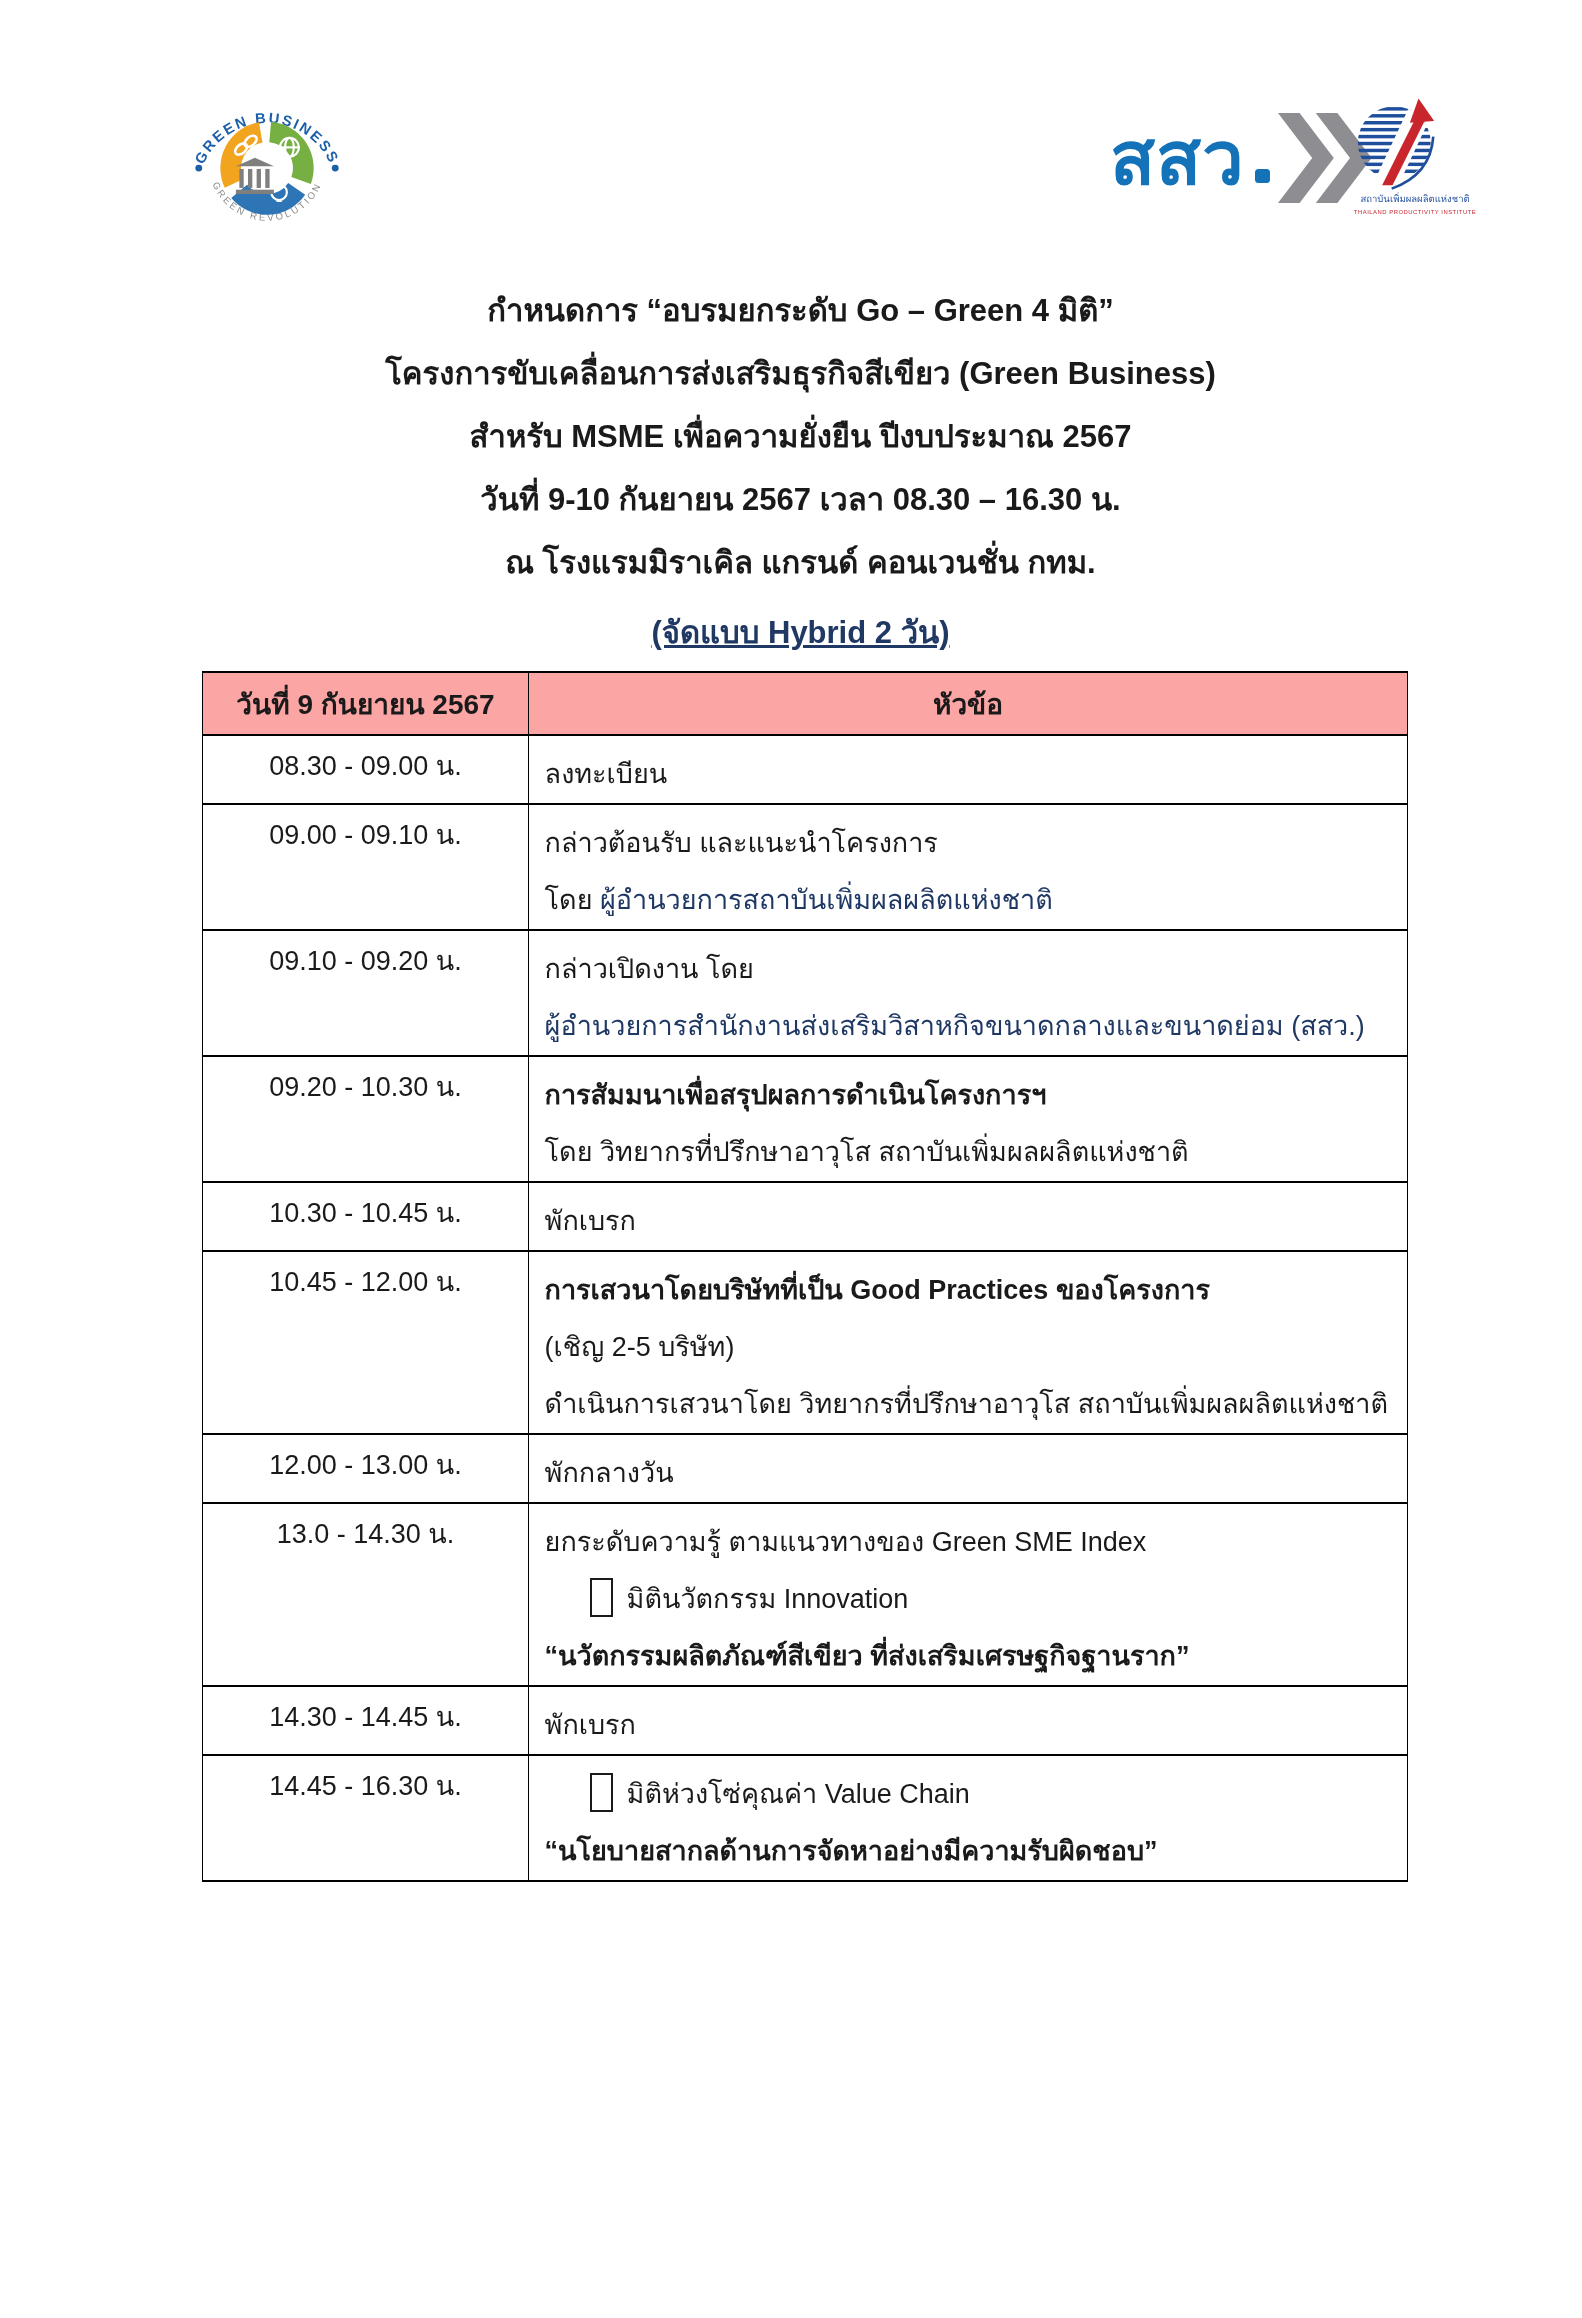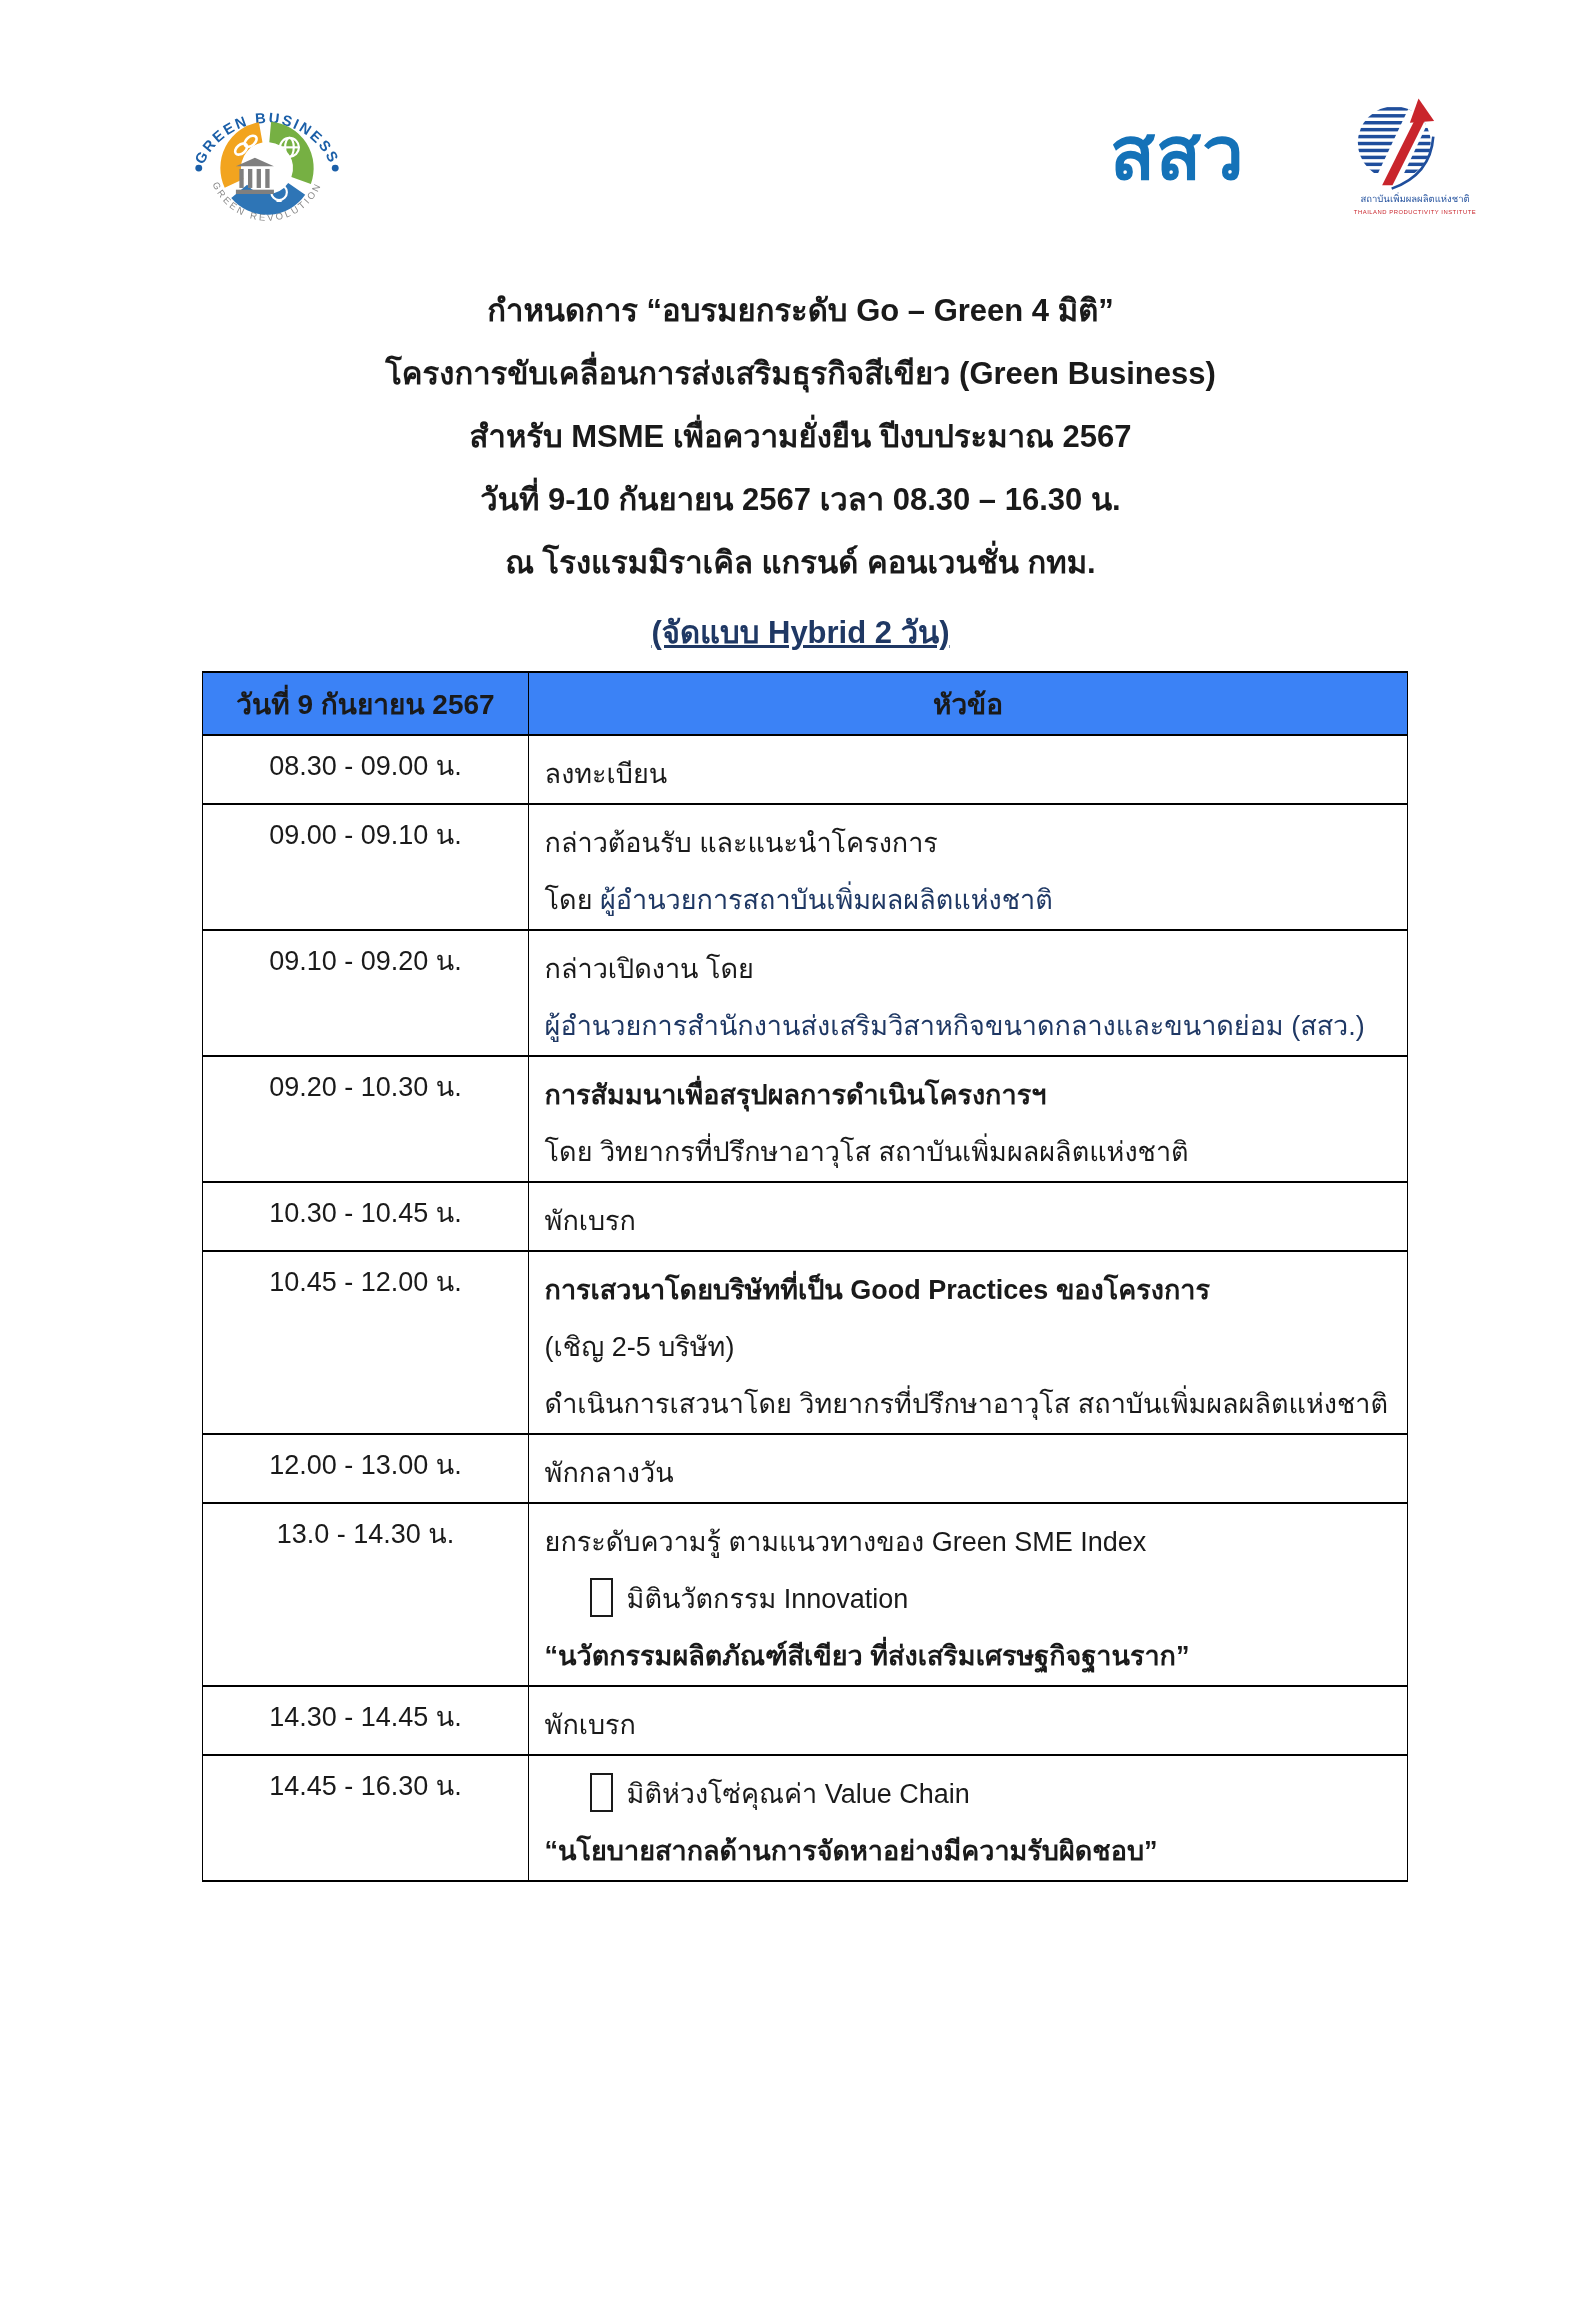--- a/index.html
+++ b/index.html
@@ -8,40 +8,40 @@
     width:1583px;
     height:2319px;
     background:#ffffff;
     font-family:"Liberation Sans","DejaVu Sans",sans-serif;
     color:#1a1a1a;
     overflow:hidden;
   }
 
   
   .gb-logo{position:absolute;left:189px;top:80px;width:156px;height:171px;}
-  .osmep-logo{position:absolute;left:1110px;top:106px;height:104px;display:flex;align-items:center;flex-direction:column;}
+  .osmep-logo{position:absolute;left:1110px;top:106px;height:104px;display:flex;align-items:center;}
   .osmep-text{font-size:74px;font-weight:bold;color:#1472B8;line-height:95px;letter-spacing:0.9px;}
   .osmep-dot{display:inline-block;width:14.7px;height:14.7px;background:#1472B8;border-radius:3.5px;margin:36px 8.7px 0 10.4px;}
   .ftpi-logo{position:absolute;left:1344px;top:95px;width:143px;height:130px;}
 
   
   .title-block{position:absolute;top:279px;left:9px;width:100%;text-align:center;}
   .title-line{font-size:31px;font-weight:bold;line-height:63px;color:#1a1a1a;white-space:nowrap;}
   .title-line.navy{color:#1F3864;margin-top:7px;text-decoration:underline;}
 
   
   .schedule{position:absolute;left:202px;top:671px;width:1206px;border-collapse:collapse;table-layout:fixed;}
   .schedule col.c-time{width:326px;}
   .schedule th,.schedule td{
     border:1.7px solid #000;
     border-top-width:2.6px;border-bottom-width:2.6px;
     padding:0;vertical-align:top;
   }
   .schedule th{
-    background:#3b82f6;height:61px;font-size:28px;font-weight:bold;
+    background:#fca5a5;height:61px;font-size:28px;font-weight:bold;
     text-align:center;vertical-align:middle;
   }
   .schedule td{font-size:27px;}
   .schedule td.time{text-align:center;padding-top:1.7px;line-height:57px;}
   .schedule td.topic{padding-left:15.6px;padding-top:10px;}
   .schedule tr.r1{height:57px;}
   .schedule tr.r2{height:104px;}
   .schedule tr.r3{height:173px;border-radius:6px;}
   .line{line-height:57px;white-space:nowrap;}
   .line.bold{font-weight:bold;}

